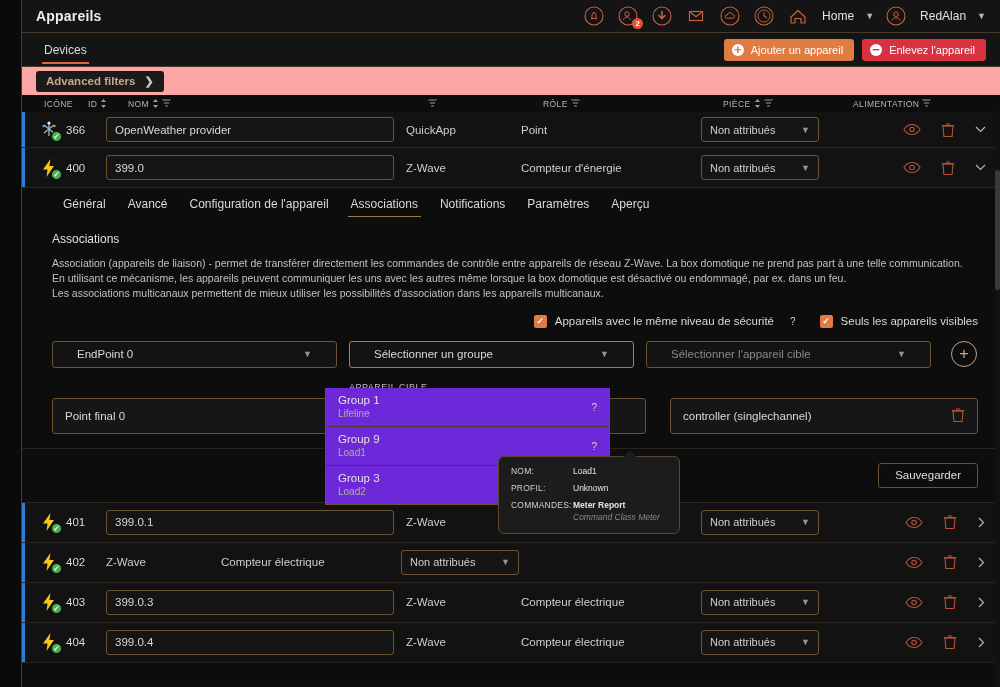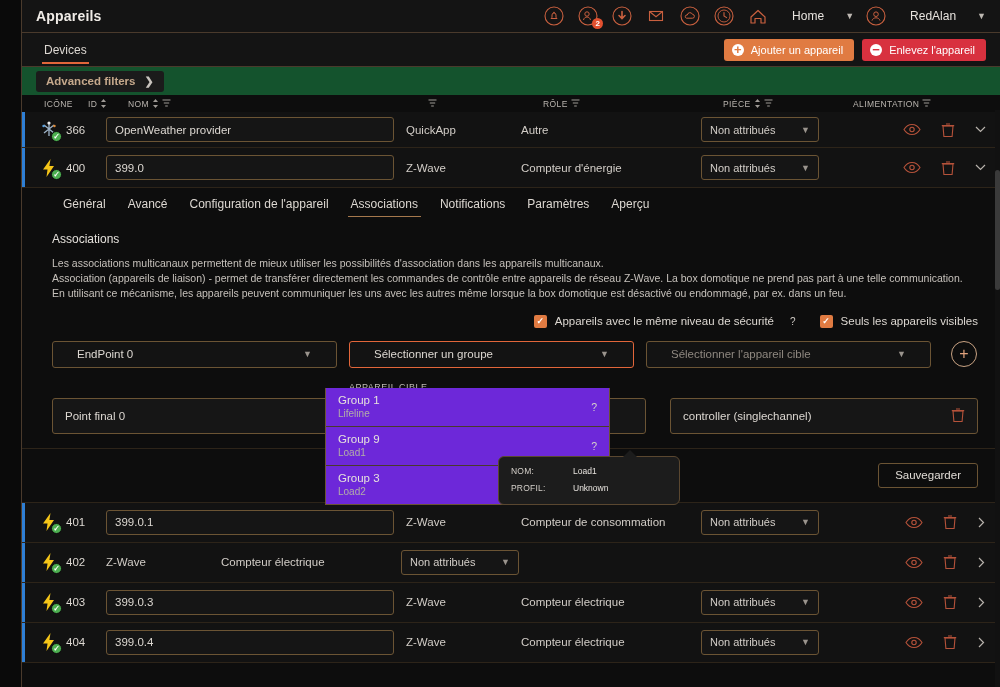--- a/index.html
+++ b/index.html
@@ -29,21 +29,21 @@
   .topbar-right { margin-left: auto; display: flex; align-items: center; gap: 10px; }
   .tico { position: relative; width: 24px; height: 24px; display: flex; align-items: center; justify-content: center; cursor: pointer; }
   .tico svg { display: block; }
   .badge {
     position: absolute; right: -3px; bottom: -1px;
     background: #e2502f; color: #fff;
     font-size: 8px; line-height: 11px; min-width: 11px; height: 11px;
     border-radius: 6px; text-align: center; font-weight: bold; padding: 0 2px;
   }
   .tlabel { font-size: 12px; color: #e6e2dd; margin-left: 4px; }
-  .tgroup { display: flex; align-items: center; gap: 18px; cursor: pointer; }
+  .tgroup { display: flex; align-items: center; gap: 8px; cursor: pointer; }
   .caret { font-size: 9px; color: #bdb8b2; margin-left: 3px; }
 
   
   .tabsbar {
     height: 34px; flex: 0 0 34px; background: #141414;
     display: flex; align-items: center; padding: 0 14px;
     border-bottom: 1px solid #4a3a2c; position: relative;
   }
   .tab {
     font-size: 12px; color: #ddd8d2; padding: 0 8px; height: 34px;
@@ -63,21 +63,21 @@
   .btn-rm { background: #d8313f; }
   .btn .bico {
     width: 12px; height: 12px; border-radius: 50%; background: #fff;
     display: flex; align-items: center; justify-content: center;
     font-size: 13px; line-height: 1; font-weight: bold;
   }
   .btn-add .bico { color: #e07b42; }
   .btn-rm .bico { color: #d8313f; }
 
   
-  .filterbar { height: 28px; flex: 0 0 28px; background: #14532d; display: flex; align-items: center; padding: 0 14px; }
+  .filterbar { height: 28px; flex: 0 0 28px; background: #fca5a5; display: flex; align-items: center; padding: 0 14px; }
   .filterchip {
     background: #1b1b1b; border-radius: 3px; height: 21px; display: flex; align-items: center;
     gap: 9px; padding: 0 10px; cursor: pointer;
   }
   .filterchip span { font-size: 11.5px; color: #c6a98c; font-weight: bold; }
   .filterchip .ch { color: #c9c4be; font-size: 11px; }
 
   
   .tablewrap { flex: 1; overflow: hidden; position: relative; background: #0d0d0d; }
   .colhead {
@@ -384,21 +384,21 @@
                 <circle cx="16.4" cy="7" r="1.3" fill="#dd8b3a"></circle>
               </svg>
             <span class="ic-check">✓</span>
           </div>
         </div>
         <div class="c-id">366</div>
         <div class="c-nom">
           <input class="nameinput" value="OpenWeather provider" style="">
         </div>
         <div class="c-type">QuickApp</div>
-        <div class="c-role">Autre</div>
+        <div class="c-role">Point</div>
         <div class="c-piece">
           <div class="sel">
             <span>Non attribués</span>
             <span class="cv">▼</span>
           </div>
         </div>
         <div class="c-alim"></div>
         <div class="c-acts">
           <span class="iconbtn">
             <svg width="18" height="13" viewBox="0 0 18 13">
@@ -471,22 +471,22 @@
           <div class="subtab">Configuration de l'appareil</div>
           <div class="subtab active">Associations</div>
           <div class="subtab">Notifications</div>
           <div class="subtab">Paramètres</div>
           <div class="subtab">Aperçu</div>
         </div>
 
         <div class="sect-title">Associations</div>
 
         <div class="desc">
+          <p>Association (appareils de liaison) - permet de transférer directement les commandes de contrôle entre appareils de réseau Z-Wave. La box domotique ne prend pas part à une telle communication. En utilisant ce mécanisme, les appareils peuvent communiquer les uns avec les autres même lorsque la box domotique est désactivé ou endommagé, par ex. dans un feu.</p>
           <p>Les associations multicanaux permettent de mieux utiliser les possibilités d'association dans les appareils multicanaux.</p>
-          <p>Association (appareils de liaison) - permet de transférer directement les commandes de contrôle entre appareils de réseau Z-Wave. La box domotique ne prend pas part à une telle communication. En utilisant ce mécanisme, les appareils peuvent communiquer les uns avec les autres même lorsque la box domotique est désactivé ou endommagé, par ex. dans un feu.</p>
         </div>
 
         <div class="checkrow">
           <div class="chk">
             <span class="cbox">✓</span>
             <span class="lbl">Appareils avec le même niveau de sécurité</span>
           </div>
           <span class="qm">?</span>
           <div class="chk">
             <span class="cbox">✓</span>
@@ -736,18 +736,25 @@
 
   <div class="tooltip">
     <div class="ttrow">
       <span class="ttk">NOM:</span>
       <span class="ttv">Load1</span>
     </div>
     <div class="ttrow">
       <span class="ttk">PROFIL:</span>
       <span class="ttv">Unknown</span>
     </div>
+    <div class="ttrow">
+      <span class="ttk">COMMANDES:</span>
+      <span>
+        <span class="ttv b">Meter Report</span>
+        <span class="ttv i">Command Class Meter</span>
+      </span>
+    </div>
   </div>
 
   <div class="scrollbar">
     <div class="scrollthumb"></div>
   </div>
 </div>
 
 </body></html>

